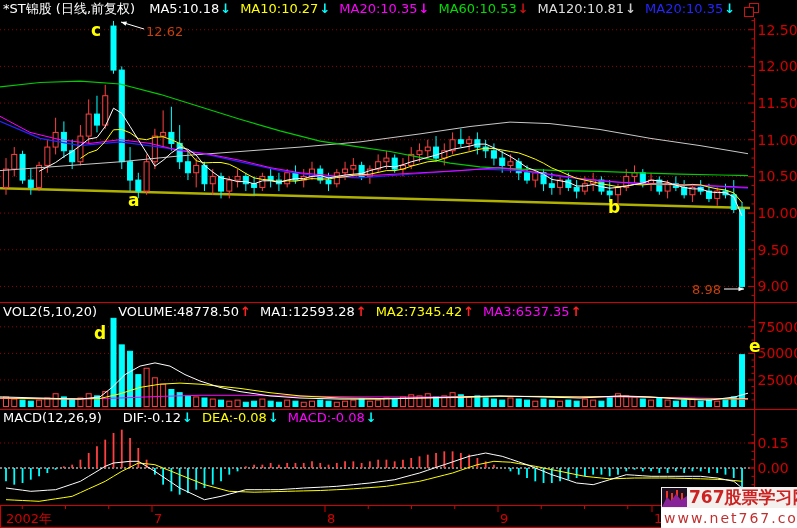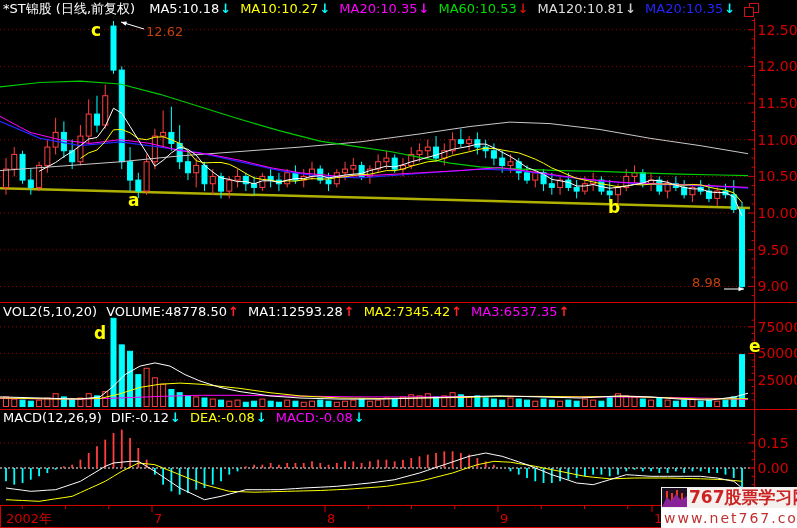--- a/index.html
+++ b/index.html
@@ -1,21 +1,21 @@
 <!DOCTYPE html>
 <html><head>
 <meta charset="utf-8">
 <style>
   html,body{margin:0;padding:0;background:#000;}
   #app{position:relative;width:797px;height:528px;background:#000;overflow:hidden;
        font-family:"DejaVu Sans",sans-serif;}
   svg#chart{position:absolute;left:0;top:0;}
   .hdr{position:absolute;left:3px;height:17px;line-height:17px;font-size:13px;
        white-space:nowrap;z-index:5;}
-  .hdr span.itm{margin-right:9px;}
+  .hdr span.itm{margin-right:21px;}
   .hdr span.arr{margin-left:1px;margin-right:9px;font-weight:bold;}
   .hdr span.ttl{color:#ffffff;margin-right:10px;}
   .marker{position:absolute;color:#ffff00;font-weight:bold;font-size:17px;line-height:1;
           z-index:6;text-shadow:1px 1px 1px #000;}
   .note{position:absolute;color:#c2410c;font-size:13px;line-height:1;z-index:6;}
   #win-icon{position:absolute;left:744px;top:3px;width:14px;height:13px;z-index:7;}
   #win-icon .sq1{position:absolute;left:5px;top:0;width:8px;height:8px;border:1px solid #cc1111;}
   #win-icon .sq2{position:absolute;left:0;top:4px;width:8px;height:8px;border:1px solid #cc1111;background:#000;}
   #watermark{position:absolute;left:661px;top:487px;width:136px;height:41px;z-index:8;background:#ffffff;}
   .wm-row1{height:21px;display:flex;align-items:center;background:#f4f0ee;
@@ -561,21 +561,21 @@
     <span class="sq2"></span>
   </div>
 
   <div id="annotations">
       <span class="marker" style="left: 91px; top: 22px;">c</span>
       <span class="note" style="left: 146px; top: 25px;">12.62</span>
       <span class="marker" style="left: 128px; top: 192px;">a</span>
       <span class="marker" style="left: 608px; top: 199px;">b</span>
       <span class="marker" style="left: 94px; top: 325px;">d</span>
       <span class="marker" style="left: 749px; top: 338px;">e</span>
-      <span class="note" style="left: 692px; top: 276px;">8.98</span>
+      <span class="note" style="left: 692px; top: 283px;">8.98</span>
     </div>
 
   <div id="watermark">
     <div class="wm-row1">
       <span class="wm-logo">
         <svg width="25" height="19">
           <rect x="0" y="0" width="25" height="19" fill="#1a1022"></rect>
           <line x1="5" y1="3" x2="5" y2="12" stroke="#ee3322" stroke-width="2"></line>
           <line x1="10" y1="5" x2="10" y2="13" stroke="#ee3322" stroke-width="2"></line>
           <line x1="15" y1="2" x2="15" y2="11" stroke="#ee3322" stroke-width="2"></line>

